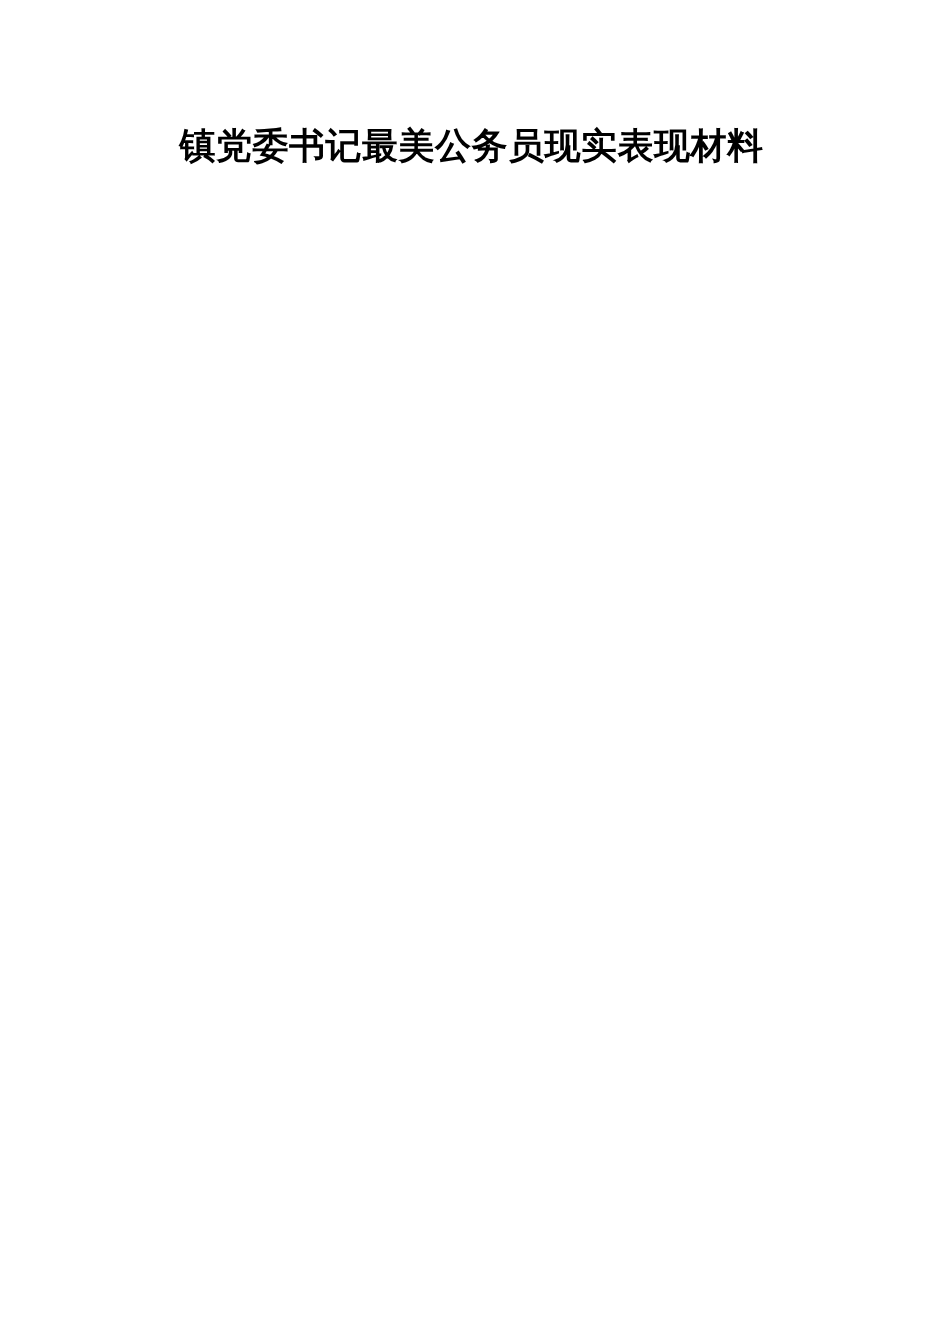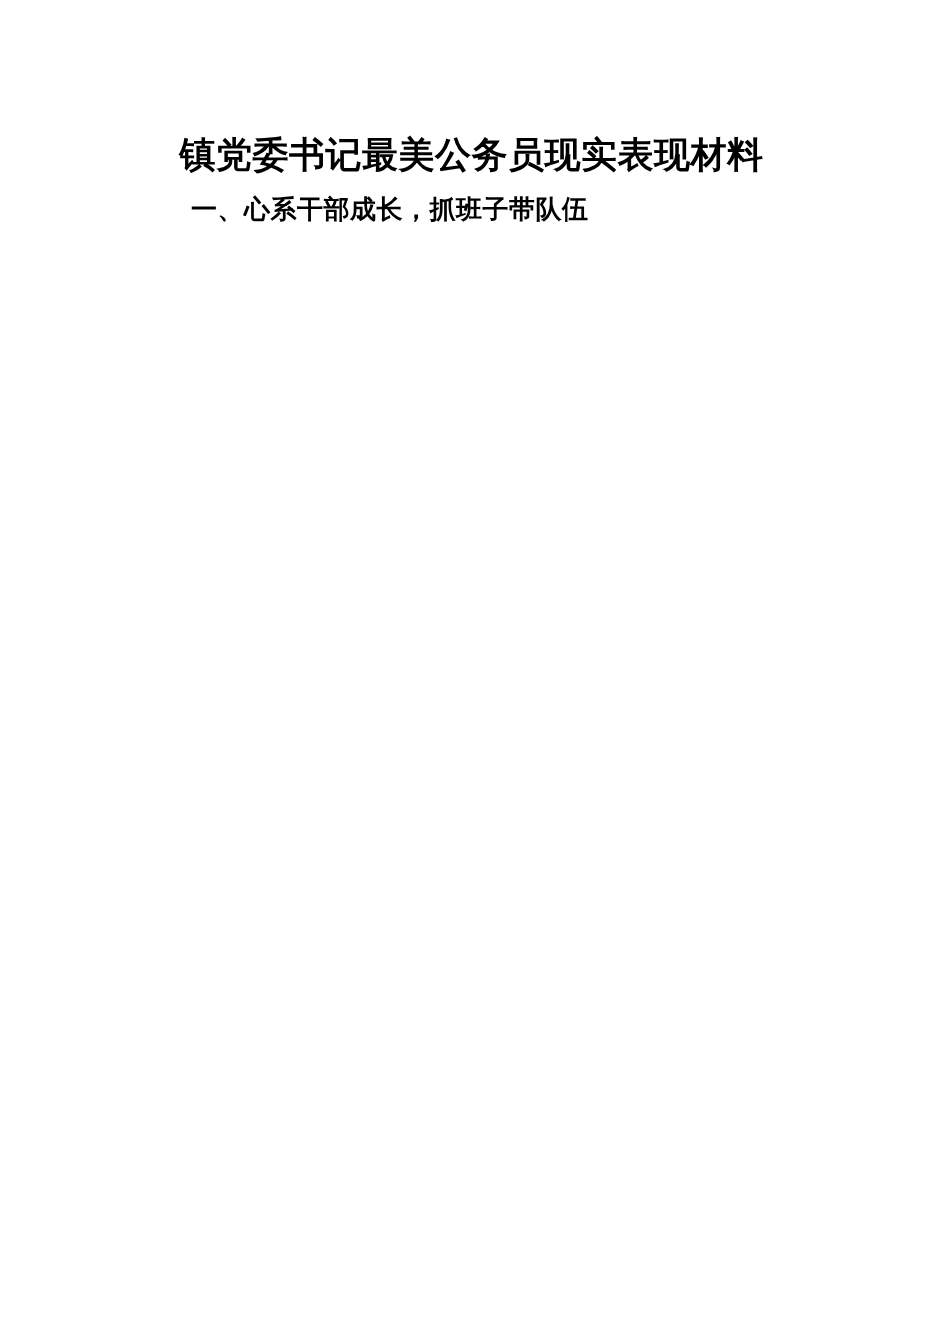--- a/index.html
+++ b/index.html
@@ -12,21 +12,21 @@
     width: 950px;
     height: 1344px;
     background: #ffffff;
     overflow: hidden;
     color: #000000;
   }
   .content {
     position: absolute;
     left: 133px;
     right: 140px;
-    top: 9px;
+    top: 0;
   }
   .doc-title {
     margin: 120px 0 0 0;
     font-family: "Liberation Sans", "DejaVu Sans", sans-serif;
     font-weight: bold;
     font-size: 36px;
     line-height: 52px;
     text-align: center;
     letter-spacing: 0.5px;
     color: #000000;
@@ -60,15 +60,14 @@
     letter-spacing: 0.5px;
     color: #000000;
   }
 </style>
 </head>
 <body>
 
 <div class="page">
   <div class="content">
     <h1 class="doc-title">镇党委书记最美公务员现实表现材料</h1>
-    <h2 class="section-heading">一、心系干部成长，抓班子带队伍</h2>
   </div>
 </div>
 
 </body></html>

